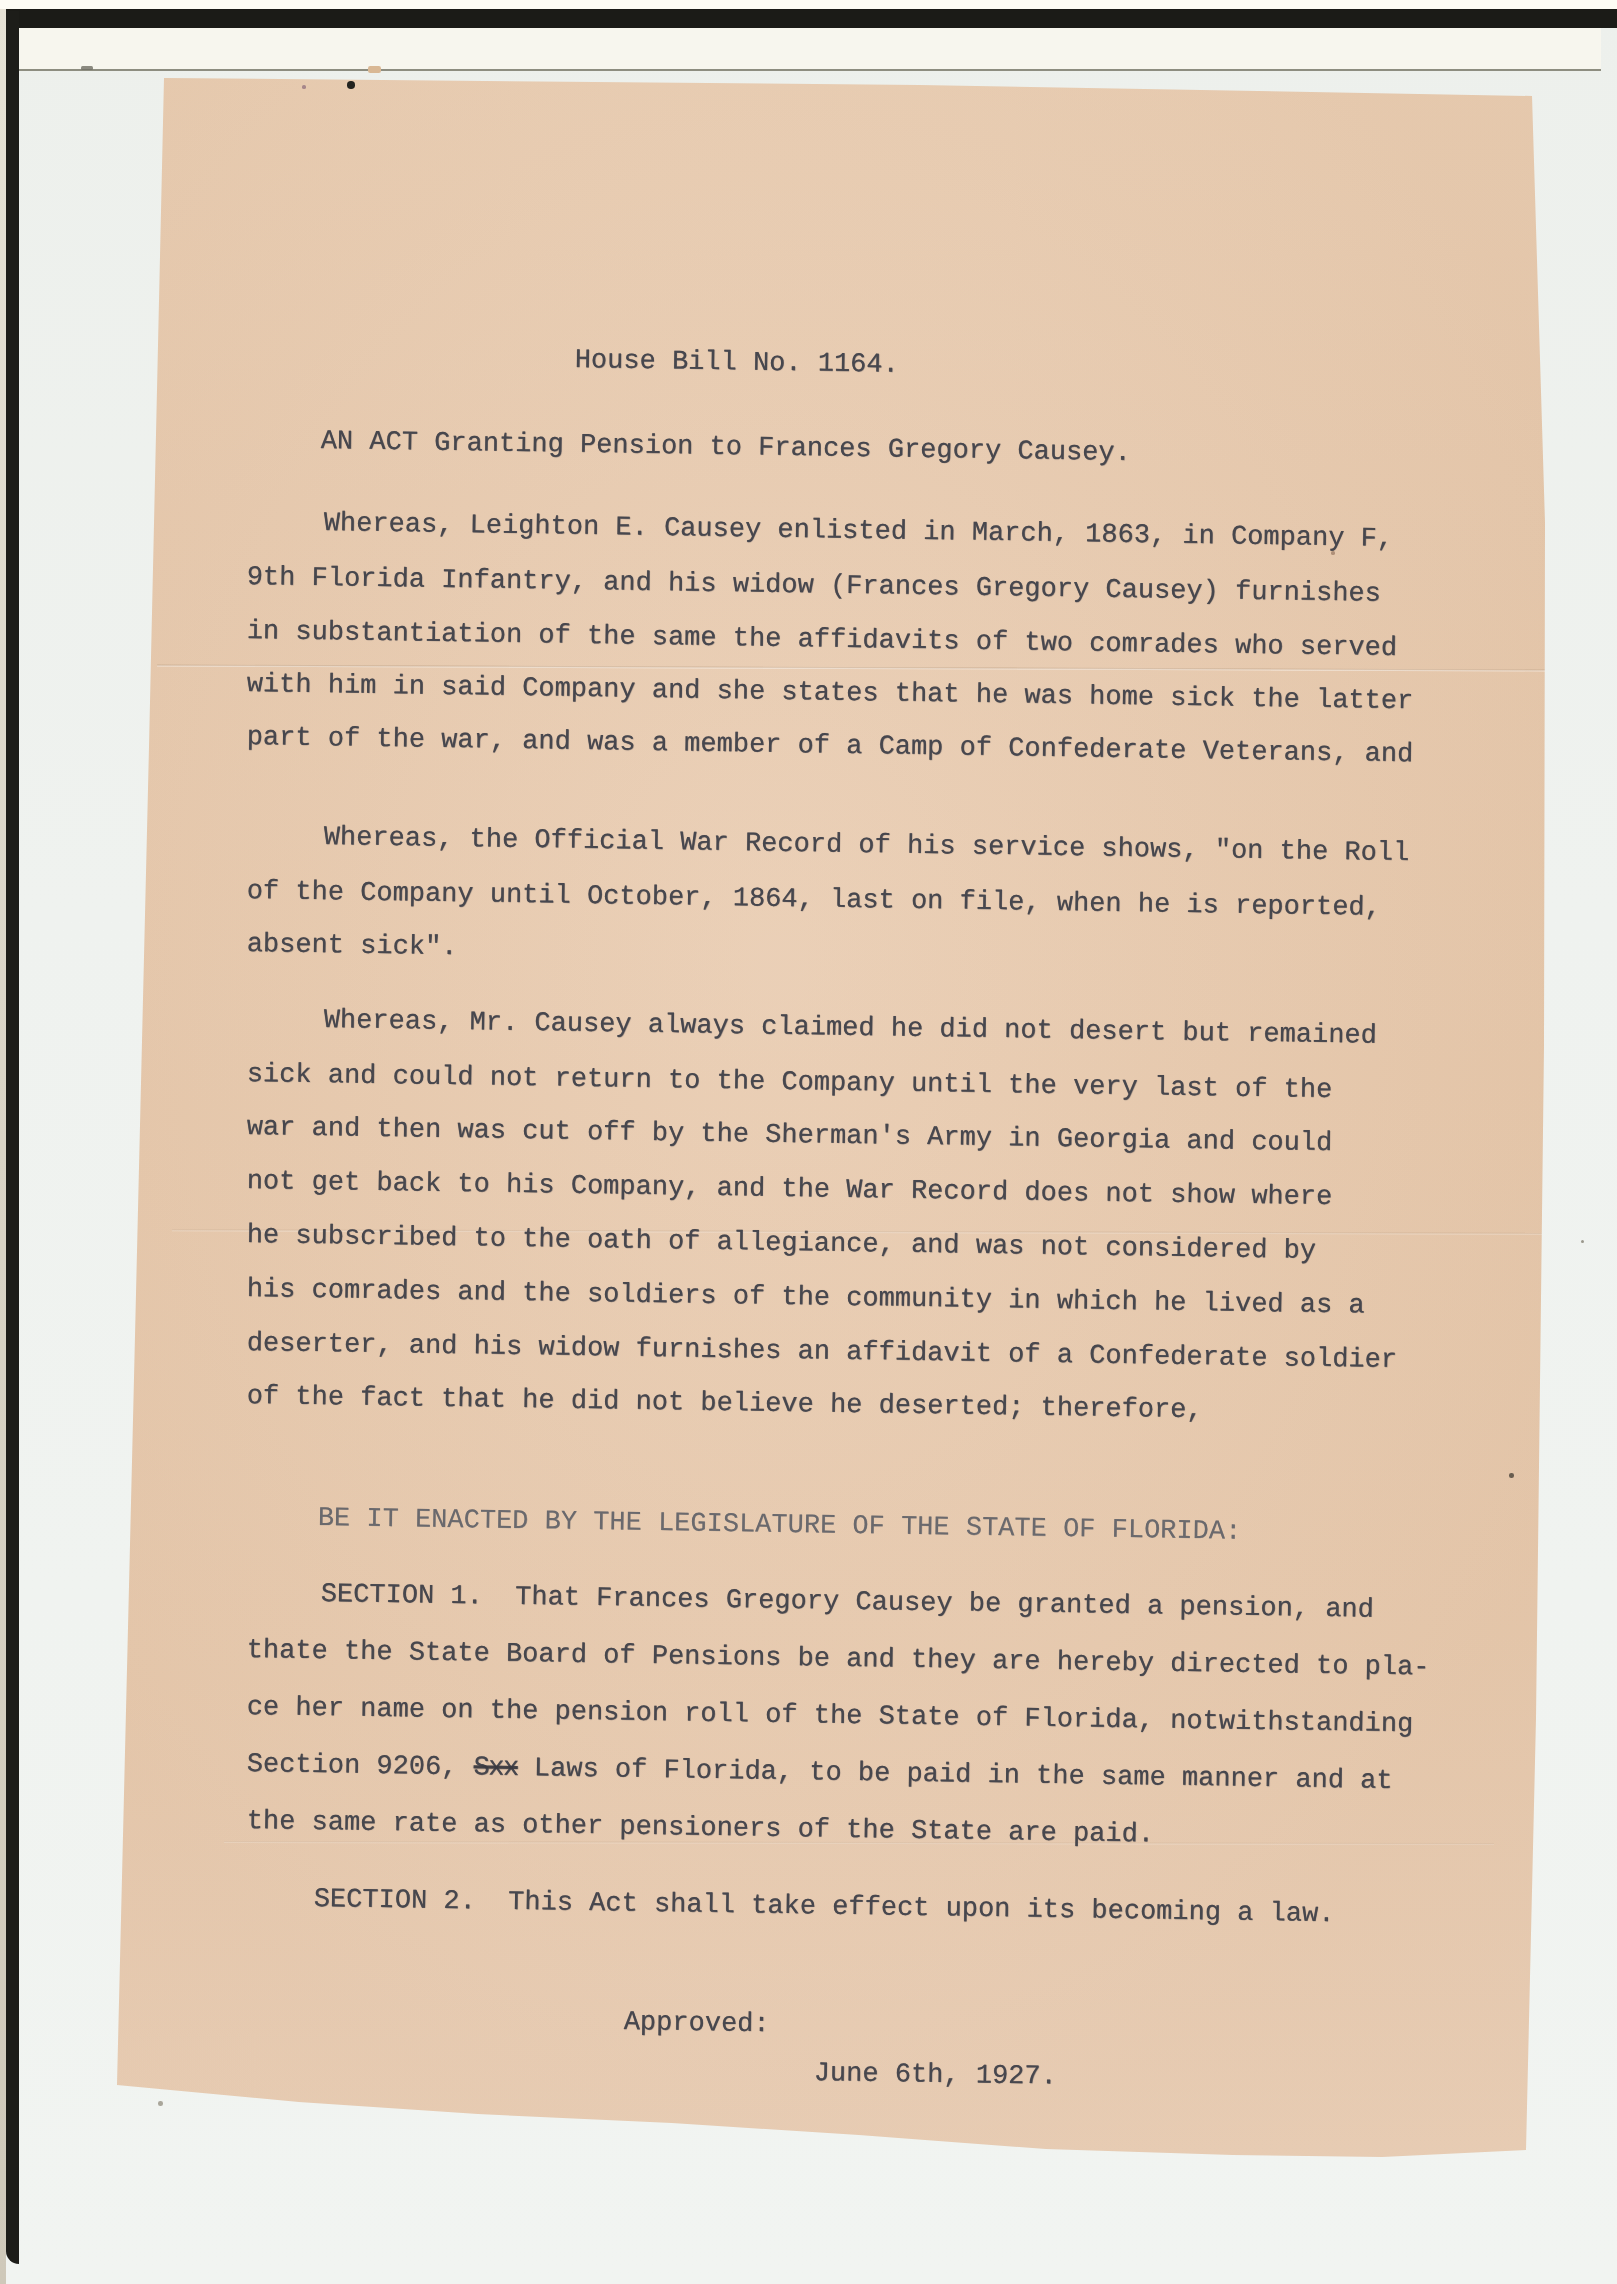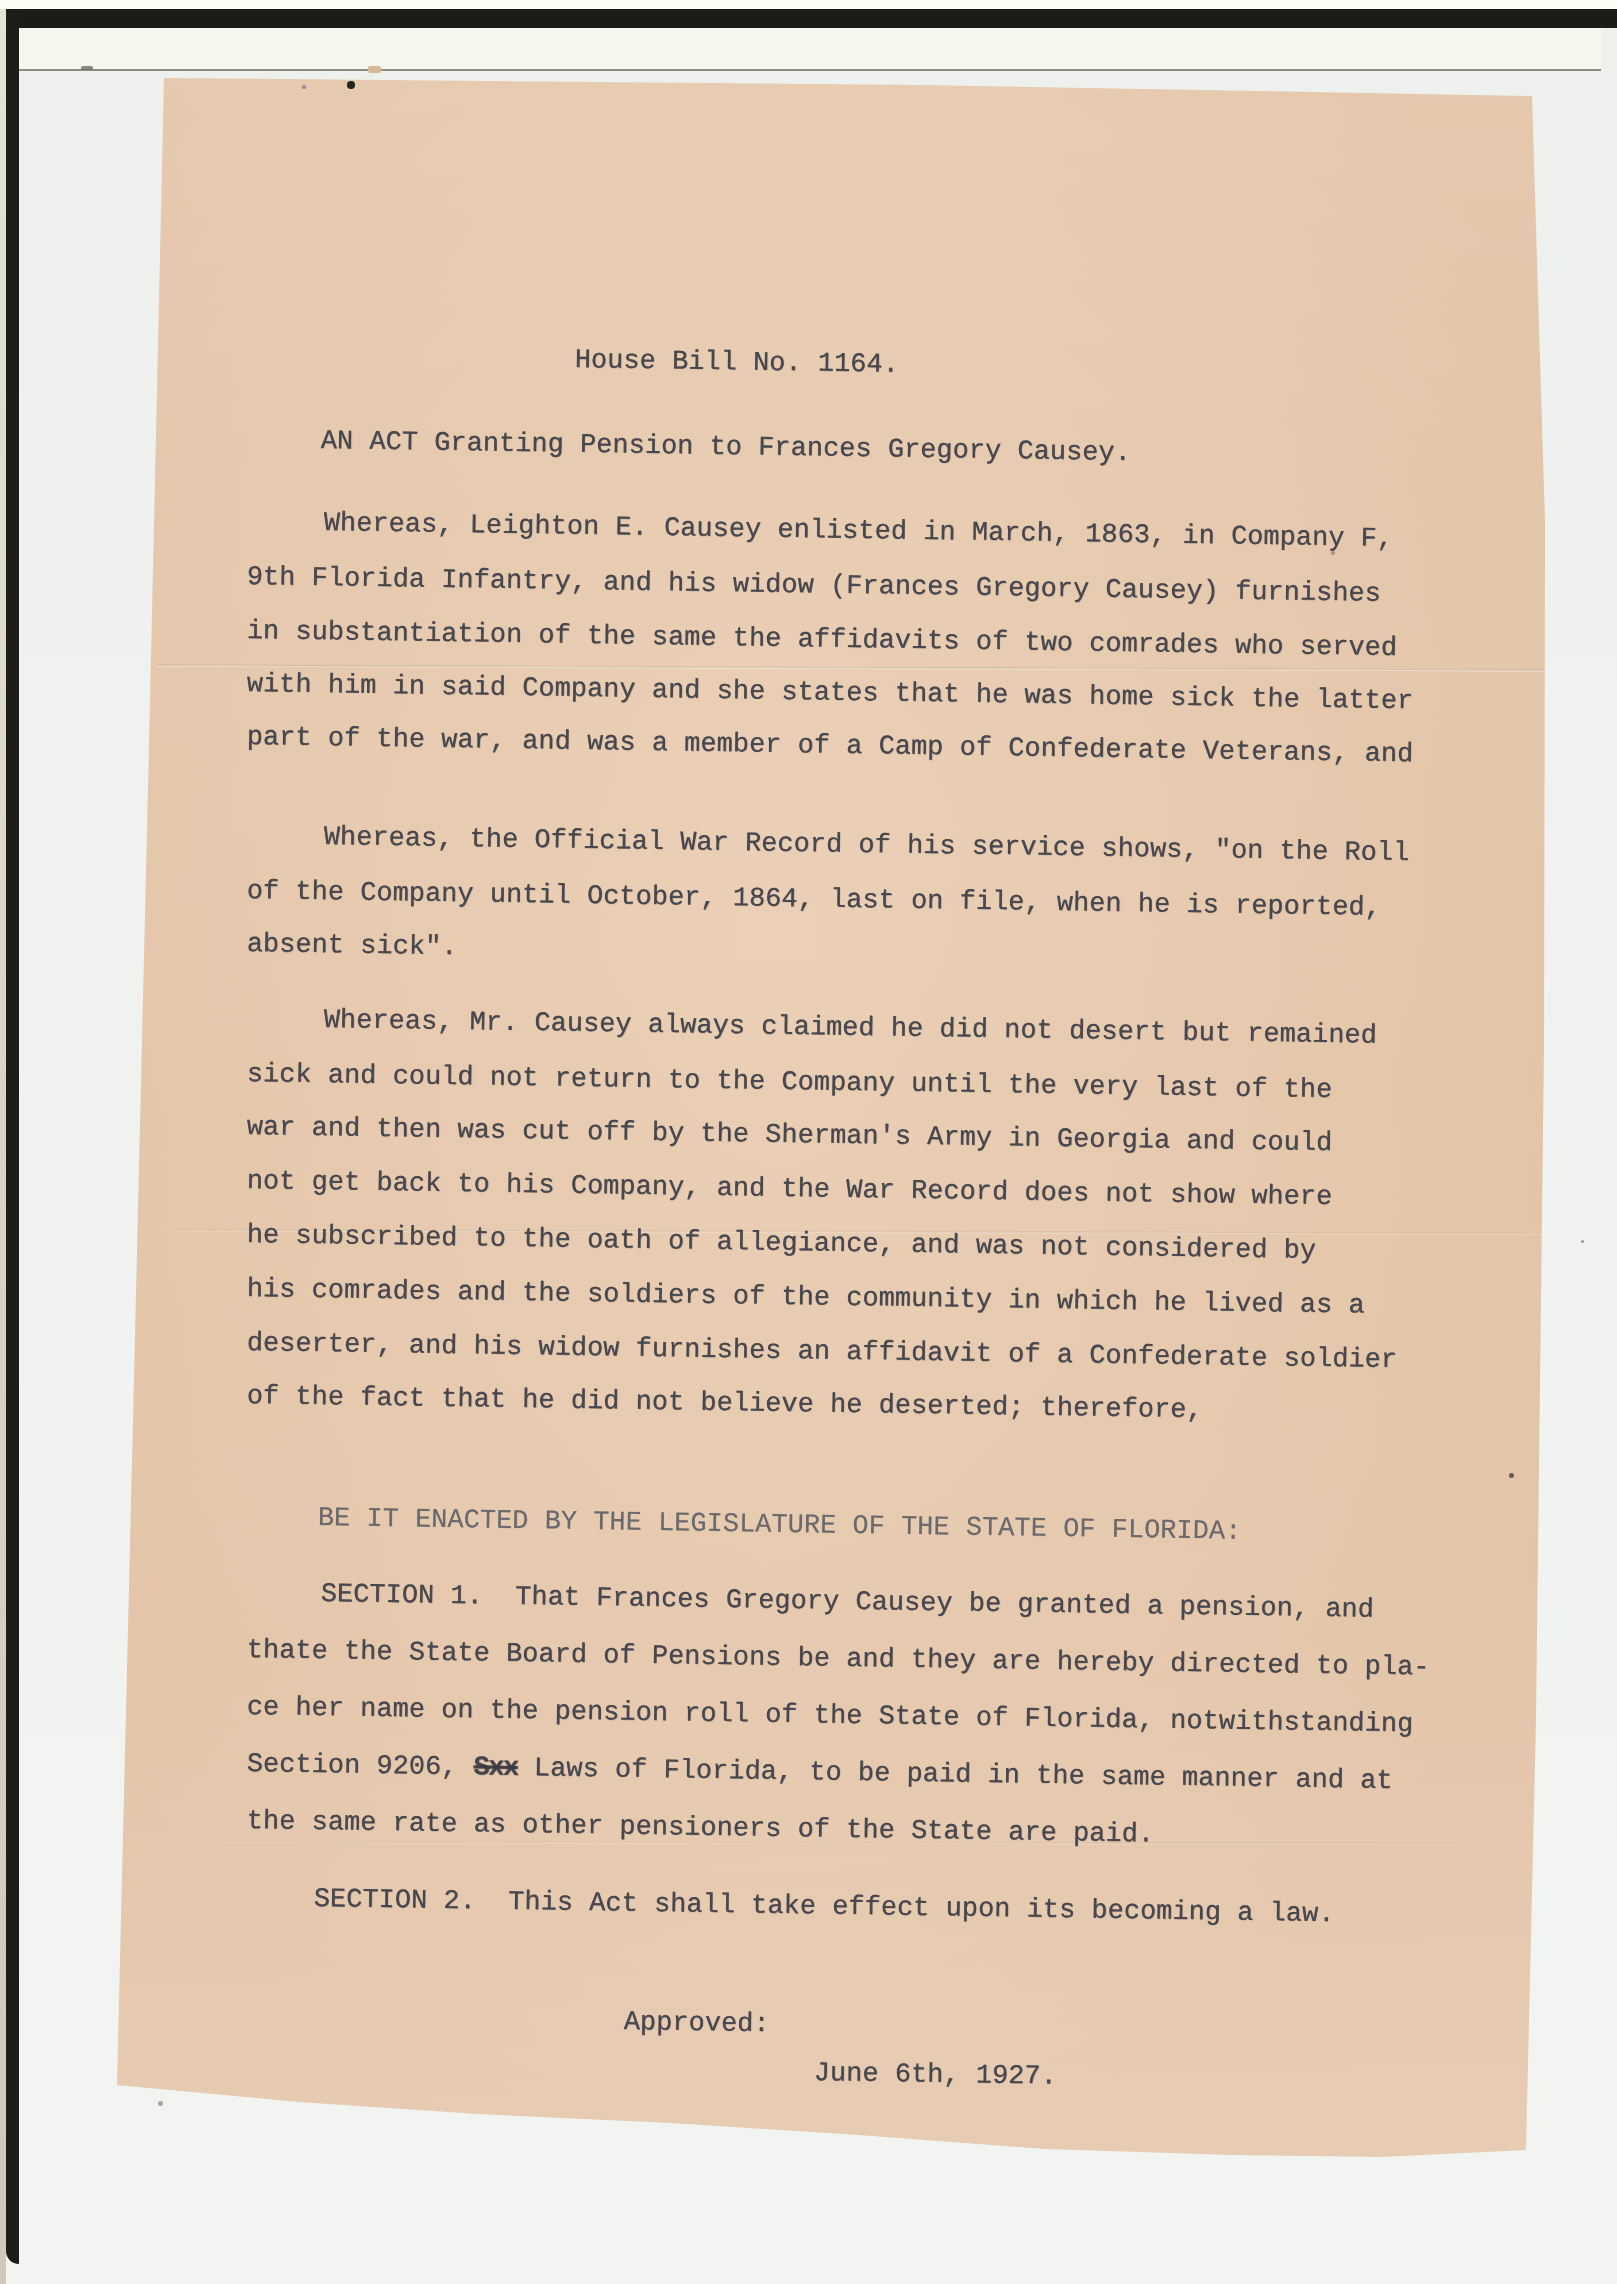--- a/index.html
+++ b/index.html
@@ -78,21 +78,21 @@
     color: #41424a;
     white-space: pre;
     letter-spacing: 0;
     text-shadow: 0.4px 0.4px 0.7px rgba(55,55,65,0.55), -0.2px 0 0.5px rgba(55,55,65,0.30);
     transform: rotate(0.85deg);
     transform-origin: 0 0;
     opacity: 0.96;
   }
   .tl.faint { color: #5d5f66; text-shadow: 0.3px 0.3px 0.6px rgba(80,80,90,0.4); opacity: .9; }
   .struck {
-    font-weight: 700;
+    font-weight: 400;
     text-decoration: line-through;
     text-decoration-thickness: 3px;
     text-decoration-color: rgba(50,50,58,0.85);
     letter-spacing: -1.5px;
   }
 
   
   .speck { position: absolute; border-radius: 50%; }
   .speck.s1 { left: 347px;  top: 81px;  width: 7.5px; height: 7.5px; background: #23231f; }
   .speck.s2 { left: 302px;  top: 85px;  width: 3.7px;  height: 3.7px;  background: #8a6a7a; opacity:.7; }

